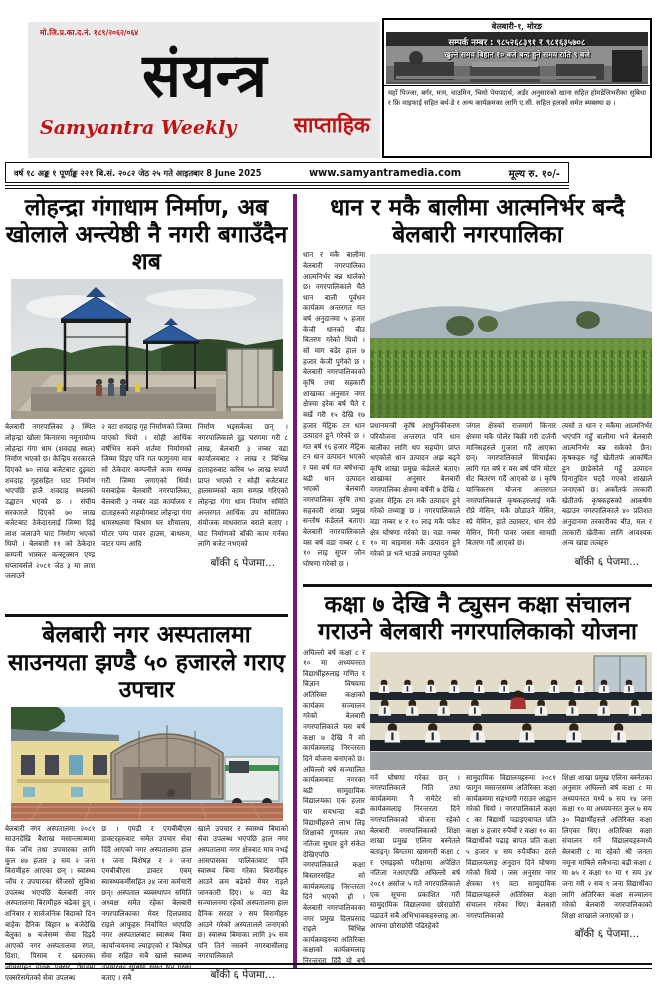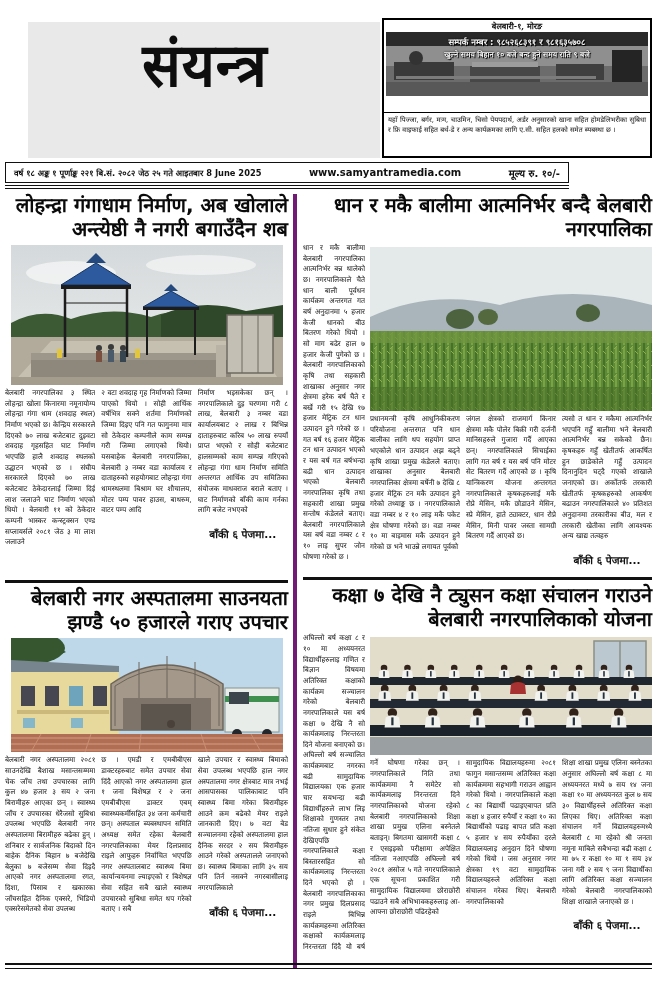--- a/index.html
+++ b/index.html
@@ -15,64 +15,69 @@
           text-align:center; color:#0d0d0d; letter-spacing:1px; transform:scaleY(1.05); }
   .mast-bottom { display:flex; justify-content:space-between; align-items:flex-end; margin-top:-4px; }
   .tag-en { color:#c11212; font-style:italic; font-weight:bold; font-size:19px; font-family:"DejaVu Serif",serif; }
   .tag-np { color:#c11212; font-weight:bold; font-size:21px; font-family:"DejaVu Sans",sans-serif; }
 
   
   .adbox { position:absolute; left:377px; top:12px; width:270px; height:140px;
            border:2px solid #000; background:#fff; display:flex; flex-direction:column; }
   .ad-title { font-family:"DejaVu Sans",sans-serif; font-weight:bold; font-size:16.5px; text-align:center; line-height:1.2; padding-top:1px;}
   .ad-sub { font-weight:bold; font-size:8px; text-align:center; }
-  .ad-photo { position:relative; height:79px; margin:1px 2px; overflow:hidden; }
+  .ad-photo { position:relative; height:52px; margin:1px 2px; overflow:hidden; }
   .ad-overlay { position:absolute; left:0; right:0; text-align:center; color:#f3f3f3;
                 text-shadow:0 0 2px #000, 1px 1px 0 #000; font-family:"DejaVu Sans",sans-serif; font-weight:bold; }
   .ad-ov1 { top:4px; font-size:8.5px; }
   .ad-ov2 { top:17px; font-size:7.5px; }
   .ad-body { border-top:1.5px solid #000; font-size:6.9px; line-height:1.45; padding:2px 4px; text-align:justify; flex:1; overflow:hidden;}
 
   
   .datebar-wrap { position:absolute; left:0; top:156px; width:564px; border-bottom:4px double #111; padding-bottom:2px; }
   .datebar { border:1px solid #111; height:21px; display:flex; align-items:center; justify-content:space-between;
              padding:0 8px; font-family:"DejaVu Sans",sans-serif; }
   .d-left { font-size:8.3px; font-weight:bold; }
   .d-center { font-size:10px; font-weight:bold; }
   .d-right { font-size:10px; font-weight:bold; }
 
   
   .main { position:absolute; left:0; top:188px; width:647px; height:775px; display:flex; }
   .region-left { width:288px; padding-right:5px; }
   .region-right { width:359px; border-left:4px solid #701a75; padding-left:6px; }
 
   .headline { font-family:"DejaVu Sans",sans-serif; font-weight:bold; text-align:center; line-height:1.18; color:#0a0a0a;}
-  .h-big { font-size:20px;text-align:right; }
+  .h-big { font-size:23px; }
   .photo { display:block; margin:4px auto 3px auto; }
 
   .cols { display:flex; gap:6px; }
   .col { flex:1; font-size:7.1px; line-height:1.5; text-align:justify; overflow:hidden; }
-  .more { font-family:"DejaVu Sans",sans-serif; font-weight:bold; font-size:10.5px; text-align:center; margin-top:11px; }
+  .more { font-family:"DejaVu Sans",sans-serif; font-weight:normal; font-size:10.5px; text-align:center; margin-top:5px; }
 
   .sep { border-top:3px solid #111; margin:4px 0 4px 0; }
 
   .lead-wrap { display:flex; gap:5px; margin-top:2px; }
   .lead-col { width:62px; flex:none; font-size:7.1px; line-height:1.5; text-align:justify; overflow:hidden; }
   .lead-right { flex:1; }
 
   .footer-rule { position:absolute; left:0; top:957px; width:647px; height:6px;
                  border-top:2.5px solid #111; border-bottom:1px solid #111; }
 </style>
 </head>
 <body>
 
 <div class="page">
 
   <div class="masthead">
+    <div class="regno">मो.जि.प्र.का.द.नं. १८९/२०६२/०६४</div>
     <div class="logo">संयन्त्र</div>
+    <div class="mast-bottom">
+      <span class="tag-en">Samyantra Weekly</span>
+      <span class="tag-np">साप्ताहिक</span>
+    </div>
   </div>
 
   <div class="adbox">
     <div class="ad-sub">बेलबारी-१, मोरङ</div>
     <div class="ad-photo">
       <svg width="100%" height="64" viewBox="0 0 262 64" preserveAspectRatio="none">
         <rect width="262" height="64" fill="#6c6c6c"></rect>
         <rect width="262" height="14" fill="#2a2a2a"></rect>
         <rect y="14" width="262" height="20" fill="#8f8f8f"></rect>
         <rect x="8" y="30" width="60" height="18" fill="#3a3a3a"></rect>

